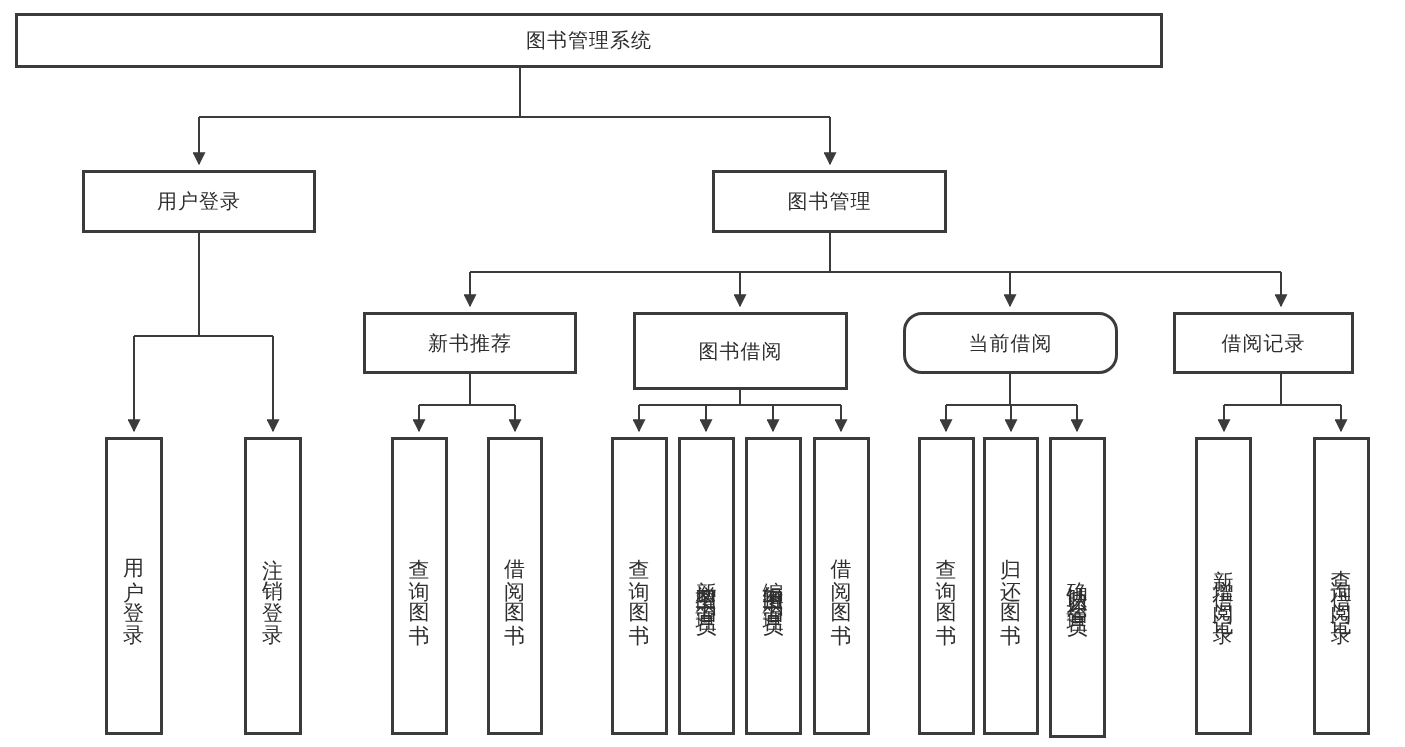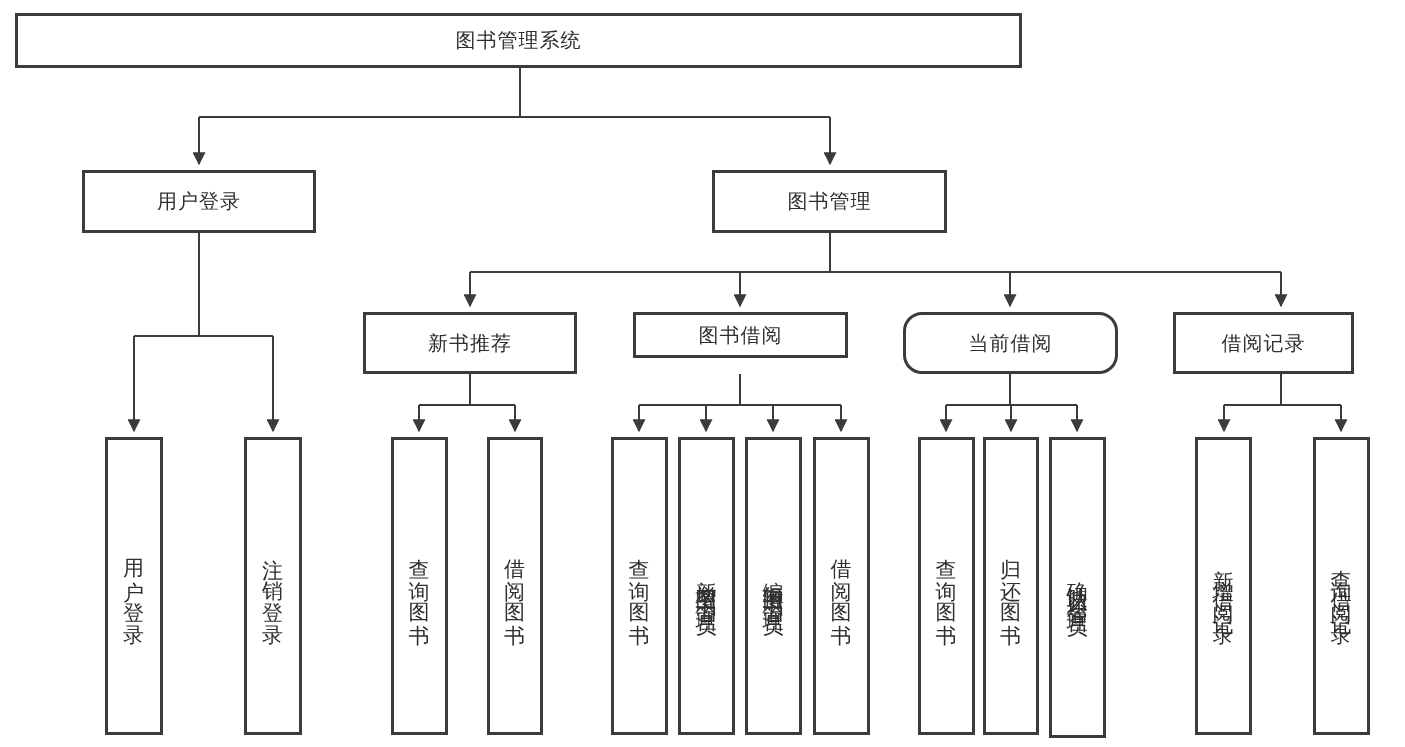--- a/index.html
+++ b/index.html
@@ -86,27 +86,27 @@
       <path d="M1011,405 V431" marker-end="url(#arrow)"></path>
       <path d="M1077,405 V431" marker-end="url(#arrow)"></path>
 
       <path d="M1281,374 V405"></path>
       <path d="M1224,405 H1341"></path>
       <path d="M1224,405 V431" marker-end="url(#arrow)"></path>
       <path d="M1341,405 V431" marker-end="url(#arrow)"></path>
     </g>
   </svg>
 
-  <div class="node hbox" style="left:15px;top:13px;width:1007px;height:55px;text-align:right;">图书管理系统</div>
+  <div class="node hbox" style="left:15px;top:13px;width:1148px;height:55px;text-align:right;">图书管理系统</div>
 
   <div class="node hbox" style="left:82px;top:170px;width:234px;height:63px;">用户登录</div>
   <div class="node hbox" style="left:363px;top:312px;width:214px;height:62px;">新书推荐</div>
 
   <div class="node hbox" style="left:712px;top:170px;width:235px;height:63px;">图书管理</div>
-  <div class="node hbox" style="left:633px;top:312px;width:215px;height:46px;">图书借阅</div>
+  <div class="node hbox" style="left:633px;top:312px;width:215px;height:78px;">图书借阅</div>
   <div class="node hbox" style="left:903px;top:312px;width:215px;height:62px;border-radius:19px;">当前借阅</div>
   <div class="node hbox" style="left:1173px;top:312px;width:181px;height:62px;">借阅记录</div>
 
   <div class="node vbox len4" style="left:105px;top:437px;width:58px;height:298px;">用户登录</div>
   <div class="node vbox len4" style="left:244px;top:437px;width:58px;height:298px;">注销登录</div>
 
   <div class="node vbox len4" style="left:391px;top:437px;width:57px;height:298px;">查询图书</div>
   <div class="node vbox len4" style="left:487px;top:437px;width:56px;height:298px;">借阅图书</div>
 
   <div class="node vbox len4" style="left:611px;top:437px;width:57px;height:298px;">查询图书</div>

